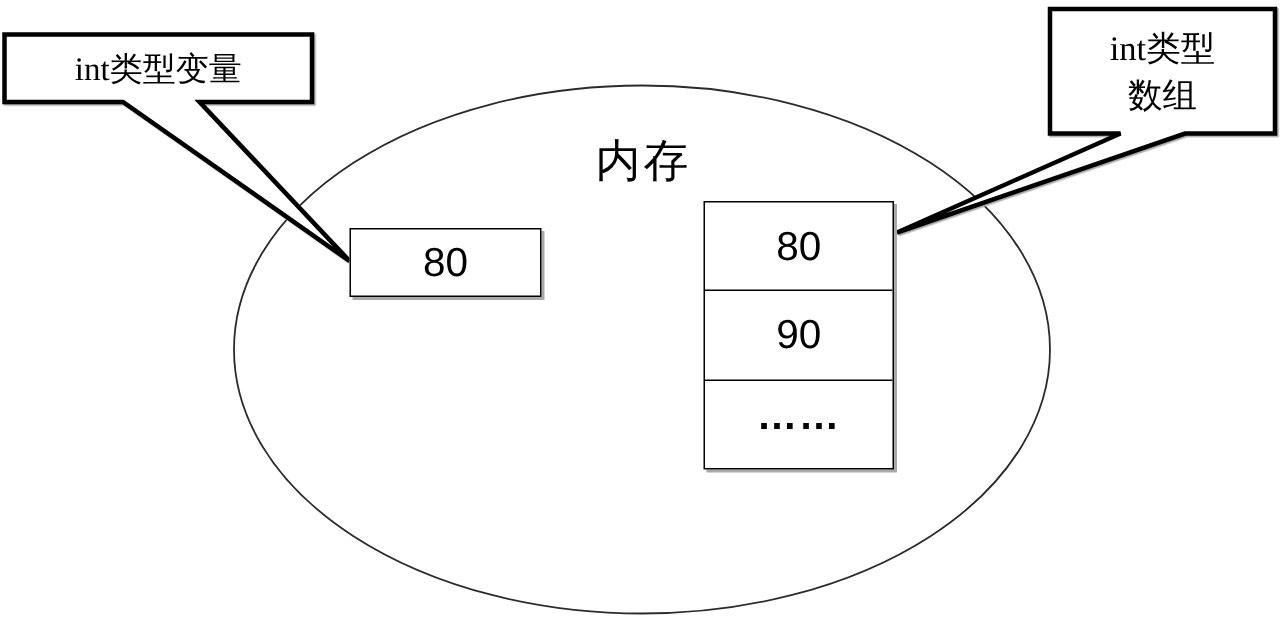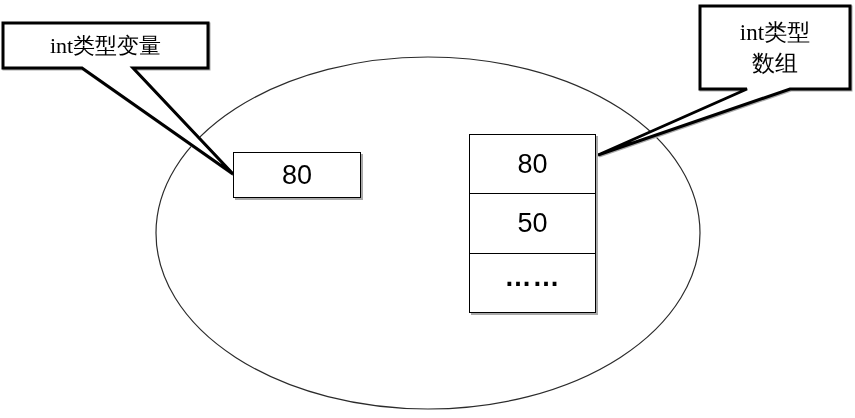--- a/index.html
+++ b/index.html
@@ -121,30 +121,31 @@
     <path d="M 700 6 L 850 6 L 850 89 L 790 89 L 598 155 L 747 89 L 700 89 Z" fill="#ffffff" stroke="#000000" stroke-width="3" stroke-linejoin="miter" style="filter: drop-shadow(1px 1.5px 0 #a9a9a9);"></path>
   </svg>
 
   <div class="callout-label left">int类型变量</div>
 
   <div class="callout-label right">
     <span>int类型</span>
     <span>数组</span>
   </div>
 
+  <div class="memory-label">内存</div>
 
   <div class="var-box">
     <span class="cell-value">80</span>
   </div>
 
   <div class="array-box">
     <div class="array-cell">
       <span class="cell-value">80</span>
     </div>
     <div class="array-cell">
-      <span class="cell-value">50</span>
+      <span class="cell-value">90</span>
     </div>
     <div class="array-cell">
       <span class="cell-value">……</span>
     </div>
   </div>
 
 </div>
 
 </body></html>

